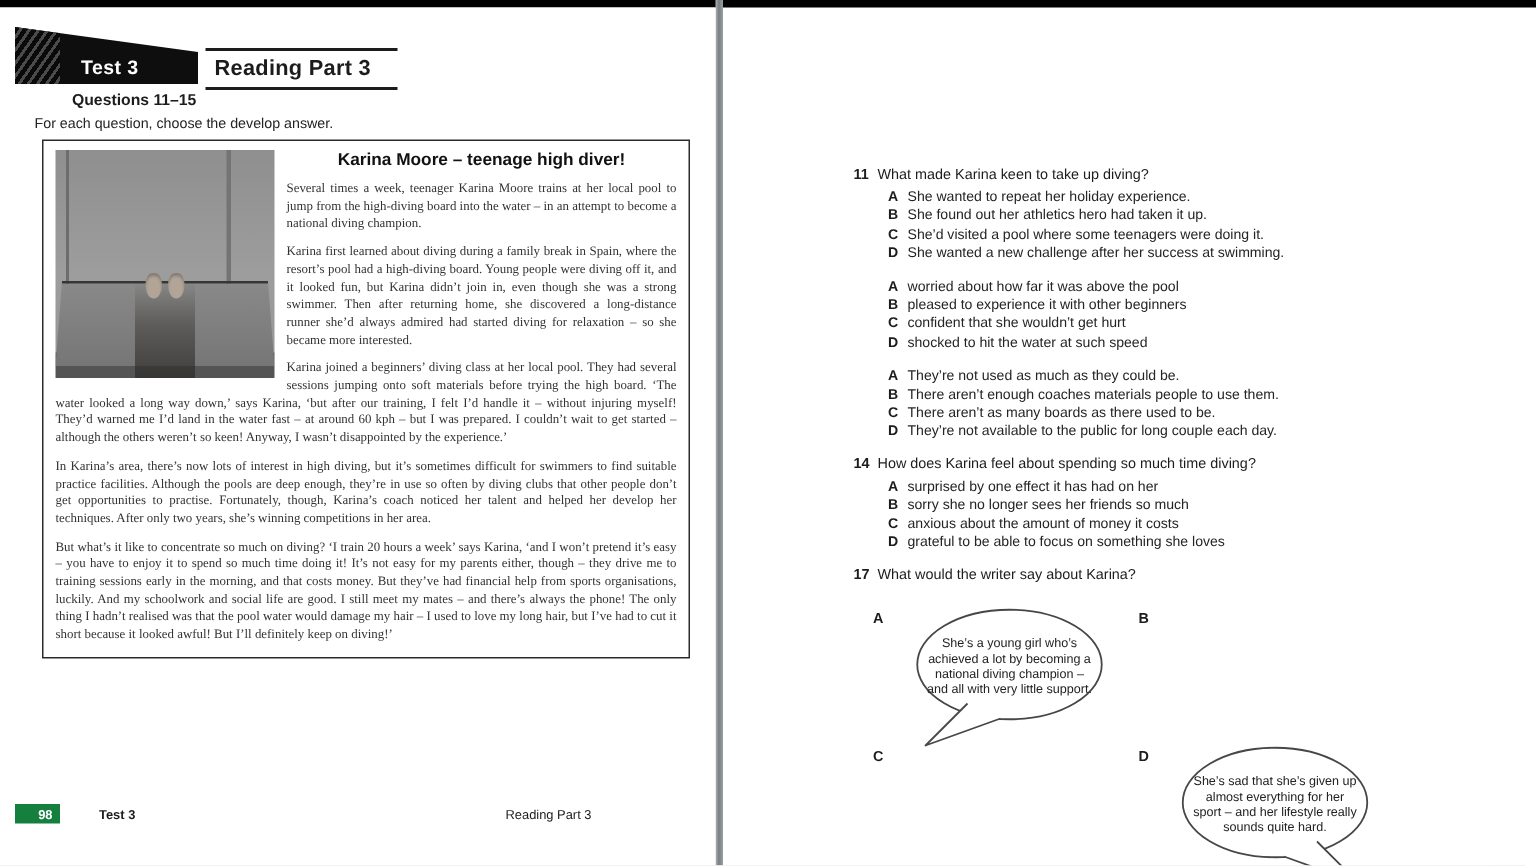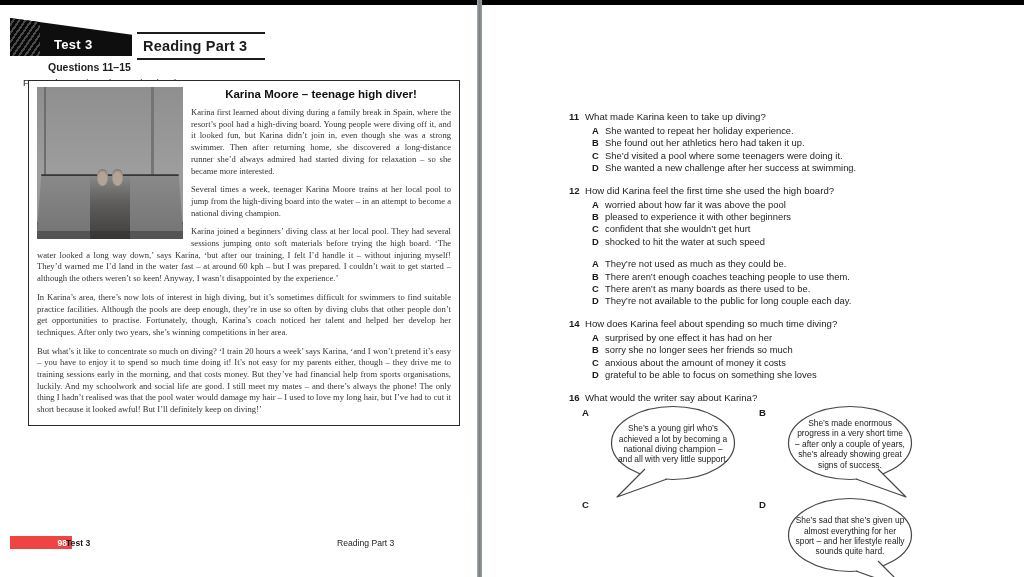--- a/index.html
+++ b/index.html
@@ -21,21 +21,21 @@
                background:repeating-linear-gradient(125deg,#0a0a0a 0 3px,#4b4b4b 3px 5px);}
   .badge-label{position:absolute;left:44px;bottom:4px;color:#fff;font-weight:bold;font-size:13px;letter-spacing:.3px;}
   .section-title-wrap{position:absolute;left:137px;top:27px;border-top:2px solid #1c1c1c;
                       border-bottom:2px solid #1c1c1c;padding:3px 10px 3px 6px;min-width:112px;}
   .section-title-wrap span{font-weight:bold;font-size:14.5px;letter-spacing:.2px;}
 
   .questions-heading{position:absolute;left:23px;top:56px;font-weight:bold;font-size:10.5px;margin-left:25px;}
   .instructions{position:absolute;left:23px;top:72px;font-size:9.5px;color:#222;}
 
   
-  .article-box{position:absolute;left:28px;top:75px;width:414px;height:334px;
+  .article-box{position:absolute;left:28px;top:88px;width:414px;height:334px;
                border:1px solid #2a2a2a;padding:5px 8px;overflow:hidden;background:#fff;}
   .article-title{margin:2px 0 7px 0;text-align:center;font-size:11.5px;font-weight:bold;color:#111;}
   .article-box p{margin:0 0 7px 0;font-family:"Liberation Serif",serif;font-size:8.6px;
                  line-height:11.7px;color:#333;text-align:justify;}
 
   
   .photo{position:relative;float:left;width:146px;height:152px;margin:1px 8px 4px 0;
          background:linear-gradient(180deg,#8f8f8f,#9d9d9d 55%,#949494);overflow:hidden;}
   .rail-left{position:absolute;left:7px;top:0;width:2px;height:66%;background:#6d6d6d;}
   .rail-right{position:absolute;left:114px;top:0;width:3px;height:64%;background:#747474;}
@@ -45,22 +45,22 @@
          clip-path:polygon(3% 0,97% 0,100% 100%,0 100%);}
   .legs{position:absolute;left:50%;bottom:0;transform:translateX(-50%);width:40px;height:42%;
         background:linear-gradient(180deg,rgba(80,75,70,0) 0%,rgba(60,58,54,.5) 45%,rgba(42,41,39,.7) 100%);}
   .foot{position:absolute;width:11px;height:17px;border-radius:46% 46% 52% 52%;background:#b2a598;
         box-shadow:inset 0 2px 2px rgba(0,0,0,.25);}
   .foot-l{left:calc(50% - 13px);top:54%;}
   .foot-r{left:calc(50% + 2px);top:54%;}
 
   
   .footer{position:absolute;top:531px;left:0;width:100%;height:16px;font-size:8.6px;}
-  .pagenum-box{position:absolute;display:flex;align-items:center;width:62px;height:13px;
-               background:#ef4444;color:#fff;font-weight:bold;font-size:8.6px;}
+  .pagenum-box{position:absolute;display:flex;align-items:center;width:30px;height:13px;
+               background:#15803d;color:#fff;font-weight:bold;font-size:8.6px;}
   .footer-left .pagenum-box{left:10px;justify-content:flex-end;padding-right:5px;box-sizing:border-box;}
   .footer-left .footer-test{position:absolute;left:66px;top:2px;font-weight:bold;}
   .footer-left .footer-section{position:absolute;left:337px;top:2px;}
   .footer-right .footer-section{position:absolute;left:83px;top:2px;}
   .footer-right .footer-test{position:absolute;left:421px;top:2px;font-weight:bold;}
   .footer-right .pagenum-box{left:448px;justify-content:flex-start;padding-left:6px;box-sizing:border-box;}
 
   
   .questions{position:absolute;left:87px;top:58px;width:400px;}
   .question{margin-bottom:10px;}
@@ -109,22 +109,22 @@
       <div class="photo">
         <div class="rail-left"></div>
         <div class="rail-right"></div>
         <div class="deck"></div>
         <div class="board"></div>
         <div class="legs"></div>
         <div class="foot foot-l"></div>
         <div class="foot foot-r"></div>
       </div>
       <h2 class="article-title">Karina Moore – teenage high diver!</h2>
+      <p>Several times a week, teenager Karina Moore trains at her local pool to jump from the high-diving board into the water – in an attempt to become a national diving champion.</p>
       <p>Karina first learned about diving during a family break in Spain, where the resort’s pool had a high-diving board. Young people were diving off it, and it looked fun, but Karina didn’t join in, even though she was a strong swimmer. Then after returning home, she discovered a long-distance runner she’d always admired had started diving for relaxation – so she became more interested.</p>
-      <p>Several times a week, teenager Karina Moore trains at her local pool to jump from the high-diving board into the water – in an attempt to become a national diving champion.</p>
       <p>Karina joined a beginners’ diving class at her local pool. They had several sessions jumping onto soft materials before trying the high board. ‘The water looked a long way down,’ says Karina, ‘but after our training, I felt I’d handle it – without injuring myself! They’d warned me I’d land in the water fast – at around 60 kph – but I was prepared. I couldn’t wait to get started – although the others weren’t so keen! Anyway, I wasn’t disappointed by the experience.’</p>
       <p>In Karina’s area, there’s now lots of interest in high diving, but it’s sometimes difficult for swimmers to find suitable practice facilities. Although the pools are deep enough, they’re in use so often by diving clubs that other people don’t get opportunities to practise. Fortunately, though, Karina’s coach noticed her talent and helped her develop her techniques. After only two years, she’s winning competitions in her area.</p>
       <p>But what’s it like to concentrate so much on diving? ‘I train 20 hours a week’ says Karina, ‘and I won’t pretend it’s easy – you have to enjoy it to spend so much time doing it! It’s not easy for my parents either, though – they drive me to training sessions early in the morning, and that costs money. But they’ve had financial help from sports organisations, luckily. And my schoolwork and social life are good. I still meet my mates – and there’s always the phone! The only thing I hadn’t realised was that the pool water would damage my hair – I used to love my long hair, but I’ve had to cut it short because it looked awful! But I’ll definitely keep on diving!’</p>
     </div>
 
     <div class="footer footer-left">
       <span class="pagenum-box">98</span>
       <span class="footer-test">Test 3</span>
       <span class="footer-section">Reading Part 3</span>
     </div>
@@ -151,24 +151,20 @@
             <span class="opt-letter">C</span>
             <span class="opt-text">She’d visited a pool where some teenagers were doing it.</span>
           </div>
         <div class="q-opt">
             <span class="opt-letter">D</span>
             <span class="opt-text">She wanted a new challenge after her success at swimming.</span>
           </div>
       </div>
 
       <div class="question">
-        <div class="q-head">
-          <span class="q-num">12</span>
-          <span class="q-text">How did Karina feel the first time she used the high board?</span>
-        </div>
         <div class="q-opt">
             <span class="opt-letter">A</span>
             <span class="opt-text">worried about how far it was above the pool</span>
           </div>
         <div class="q-opt">
             <span class="opt-letter">B</span>
             <span class="opt-text">pleased to experience it with other beginners</span>
           </div>
         <div class="q-opt">
             <span class="opt-letter">C</span>
@@ -180,21 +176,21 @@
           </div>
       </div>
 
       <div class="question">
         <div class="q-opt">
             <span class="opt-letter">A</span>
             <span class="opt-text">They’re not used as much as they could be.</span>
           </div>
         <div class="q-opt">
             <span class="opt-letter">B</span>
-            <span class="opt-text">There aren’t enough coaches teaching people to use them.</span>
+            <span class="opt-text">There aren’t enough coaches materials people to use them.</span>
           </div>
         <div class="q-opt">
             <span class="opt-letter">C</span>
             <span class="opt-text">There aren’t as many boards as there used to be.</span>
           </div>
         <div class="q-opt">
             <span class="opt-letter">D</span>
             <span class="opt-text">They’re not available to the public for long couple each day.</span>
           </div>
       </div>
@@ -217,46 +213,39 @@
             <span class="opt-text">anxious about the amount of money it costs</span>
           </div>
         <div class="q-opt">
             <span class="opt-letter">D</span>
             <span class="opt-text">grateful to be able to focus on something she loves</span>
           </div>
       </div>
 
       <div class="question">
         <div class="q-head">
-          <span class="q-num">16</span>
+          <span class="q-num">17</span>
           <span class="q-text">What would the writer say about Karina?</span>
         </div>
       </div>
     </div>
 
     <div class="q15-cell q15-a">
       <span class="q15-letter">A</span>
       <div class="bubble">
         <svg viewBox="0 0 128 95">
           <ellipse cx="64" cy="38" rx="61.5" ry="36.5" fill="#fff" stroke="#474747" stroke-width="1.2"></ellipse>
           <path d="M36,64 L8,92 L58,74" fill="#fff" stroke="#474747" stroke-width="1.2" stroke-linejoin="round"></path>
         </svg>
         <div class="bubble-text">She’s a young girl who’s achieved a lot by becoming a national diving champion – and all with very little support.</div>
       </div>
     </div>
 
     <div class="q15-cell q15-b">
       <span class="q15-letter">B</span>
-      <div class="bubble">
-        <svg viewBox="0 0 128 95">
-          <ellipse cx="64" cy="38" rx="61.5" ry="36.5" fill="#fff" stroke="#474747" stroke-width="1.2"></ellipse>
-          <path d="M92,64 L120,92 L70,74" fill="#fff" stroke="#474747" stroke-width="1.2" stroke-linejoin="round"></path>
-        </svg>
-        <div class="bubble-text">She’s made enormous progress in a very short time – after only a couple of years, she’s already showing great signs of success.</div>
-      </div>
     </div>
 
     <div class="q15-cell q15-c">
       <span class="q15-letter">C</span>
     </div>
 
     <div class="q15-cell q15-d">
       <span class="q15-letter">D</span>
       <div class="bubble">
         <svg viewBox="0 0 128 95">

